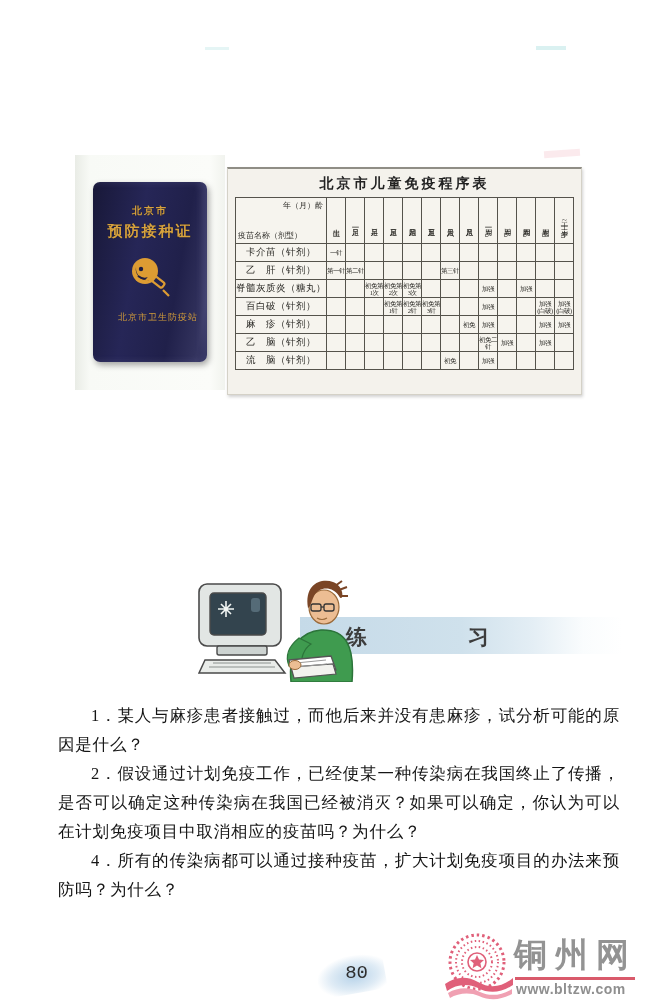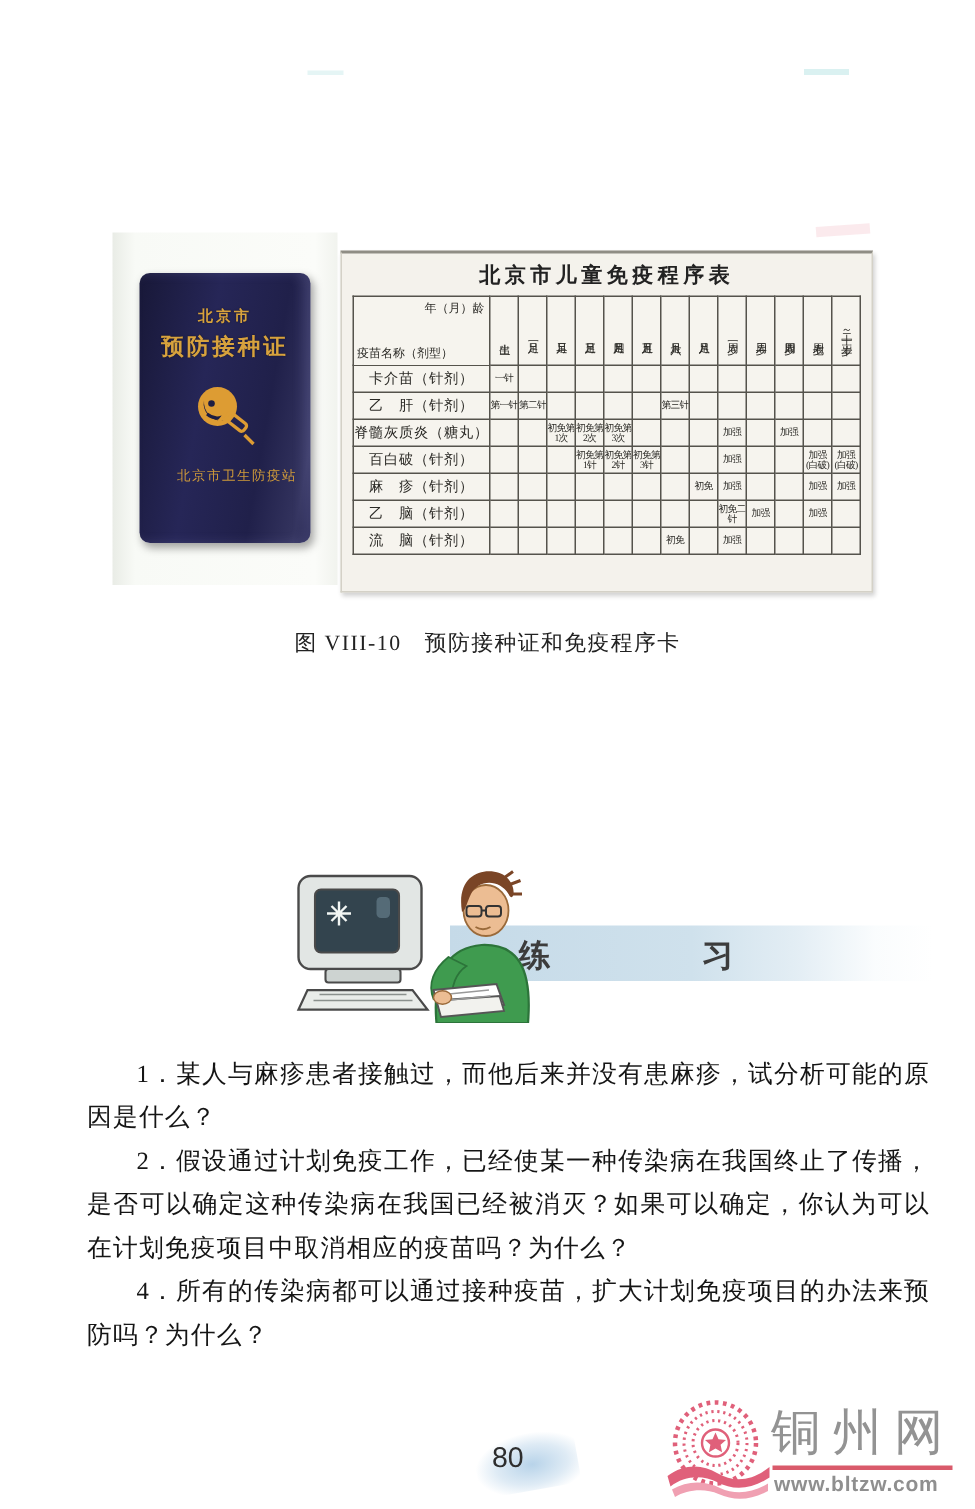--- a/index.html
+++ b/index.html
@@ -88,26 +88,26 @@
   #q2{top:742px;}
   #q3{top:829px;}
 
   
   .page-num-blob{
     position:absolute;left:317px;top:956px;width:68px;height:38px;
     background:radial-gradient(ellipse at 55% 55%,rgba(125,175,215,.55) 0%,rgba(125,175,215,.25) 45%,rgba(125,175,215,0) 72%);
     transform:rotate(-10deg);
   }
   .page-num{
-    position:absolute;left:328px;top:962px;width:40px;text-align:left;
-    font-size:19px;color:#2e2e2e;font-family:Liberation Sans, sans-serif;
+    position:absolute;left:328px;top:962px;width:40px;text-align:right;
+    font-size:19px;color:#2e2e2e;font-family:Liberation Mono, monospace;
   }
   .wm{position:absolute;left:444px;top:932px;width:200px;height:70px;}
   .wm-name{
-    position:absolute;left:70px;top:1px;font-size:33px;font-weight:normal;
+    position:absolute;left:70px;top:1px;font-size:33px;font-weight:bold;
     color:#939393;letter-spacing:8px;font-family:"Liberation Sans",sans-serif;white-space:nowrap;
   }
   .wm-line{position:absolute;left:71px;top:45px;width:120px;height:3px;background:#d95a6b;}
   .wm-url{
     position:absolute;left:72px;top:49px;font-size:14px;font-weight:bold;color:#8f8f8f;
     letter-spacing:.5px;font-family:"Liberation Sans",sans-serif;
   }
   .artifact{position:absolute;pointer-events:none;}
 </style>
 </head>
@@ -267,21 +267,20 @@
             <td class="dcell">加强</td>
             <td class="dcell"></td>
             <td class="dcell"></td>
             <td class="dcell"></td>
             <td class="dcell"></td>
           </tr>
         </tbody>
     </table>
   </div>
 
-  <p class="fig-caption">图 VIII-10　预防接种证和免疫程序卡</p>
 
 
   <div class="ex-banner">
     <span class="ex-banner-label">练　习</span>
   </div>
 
   <div class="ex-illustration">
     <svg width="205" height="112" viewBox="0 0 205 112">
 
       <path d="M98 112 C95 78 106 62 128 60 C152 59 162 75 159 112 Z" fill="#3f9b4f" stroke="#2c743a" stroke-width="1.5"></path>

